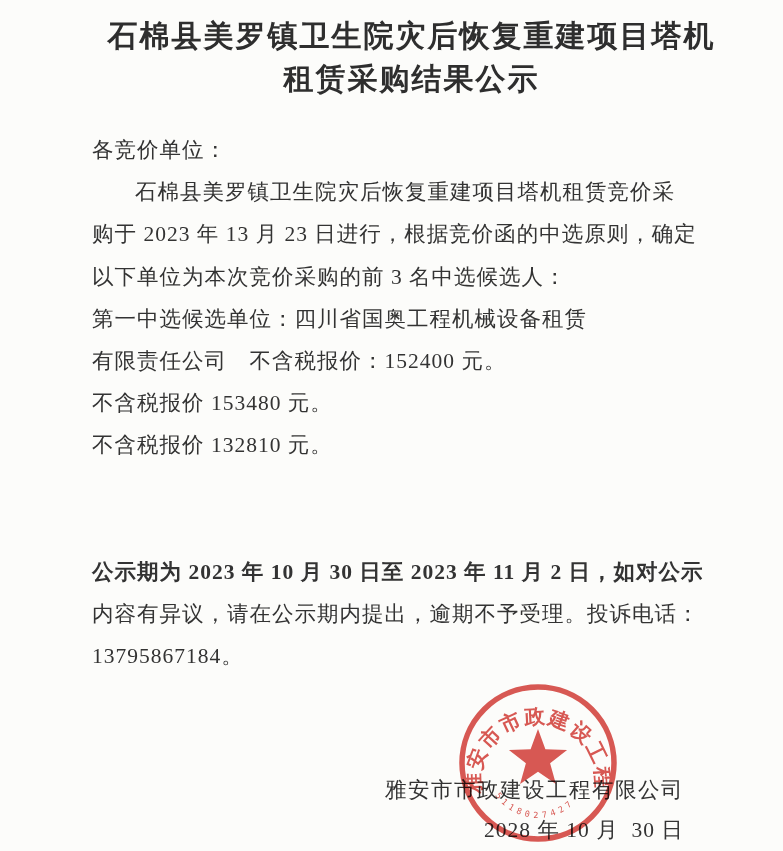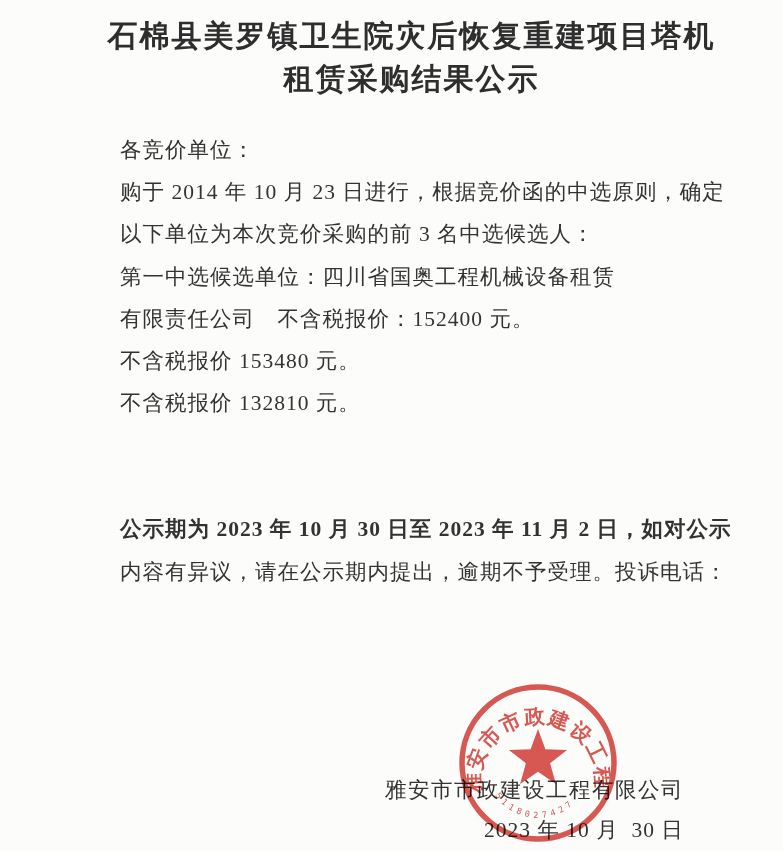--- a/index.html
+++ b/index.html
@@ -18,21 +18,21 @@
     font-family:"Liberation Sans","DejaVu Sans",sans-serif;
     font-weight:bold;
     font-size:30px;
     line-height:43px;
     letter-spacing:2px;
     color:#2e2e2e;
     margin-left:20px;
   }
   .bodytext{
     position:absolute;
-    left:120px;top:129px;width:600px;
+    left:92px;top:129px;width:600px;
     font-size:21.5px;
     line-height:42.2px;
     letter-spacing:1px;
     color:#333;
   }
   .line{white-space:pre;}
   .indent{padding-left:43px;}
   .gap2{margin-top:84px;font-weight:bold;}
   .signature{
     position:absolute;
@@ -64,32 +64,34 @@
 
 <div class="page">
 
   <div class="title">
     <div class="line">石棉县美罗镇卫生院灾后恢复重建项目塔机</div>
     <div class="line">租赁采购结果公示</div>
   </div>
 
   <div class="bodytext">
     <div class="line">各竞价单位：</div>
-    <div class="line">购于 2014 年 10 月 23 日进行，根据竞价函的中选原则，确定</div>
+    <div class="line indent">石棉县美罗镇卫生院灾后恢复重建项目塔机租赁竞价采</div>
+    <div class="line">购于 2023 年 13 月 23 日进行，根据竞价函的中选原则，确定</div>
     <div class="line">以下单位为本次竞价采购的前 3 名中选候选人：</div>
     <div class="line">第一中选候选单位：四川省国奥工程机械设备租赁</div>
     <div class="line">有限责任公司　不含税报价：152400 元。</div>
     <div class="line">不含税报价 153480 元。</div>
     <div class="line">不含税报价 132810 元。</div>
     <div class="line gap2">公示期为 2023 年 10 月 30 日至 2023 年 11 月 2 日，如对公示</div>
     <div class="line">内容有异议，请在公示期内提出，逾期不予受理。投诉电话：</div>
+    <div class="line">13795867184。</div>
   </div>
 
   <div class="signature">雅安市市政建设工程有限公司</div>
-  <div class="sigdate">2023 年 10 月  30 日</div>
+  <div class="sigdate">2028 年 10 月  30 日</div>
 
   <svg class="stamp" viewBox="0 0 166 172" xmlns="http://www.w3.org/2000/svg" aria-hidden="true">
     <defs>
       <path id="sealTopArc" d="M 26.5,115.5 A 58,58 0 1 1 139.5,115.5" fill="none"></path>
       <path id="sealBottomArc" d="M 38,113 A 52,52 0 0 0 128,113" fill="none"></path>
     </defs>
 
     <circle cx="83" cy="84" r="76" fill="none" stroke="#d5423c" stroke-width="5.5"></circle>
 
     <polygon fill="#d5423c" points="83,50 90.4,70.2 112.1,71.0 95.1,84.2 100.9,105.0 83,92.8 65.1,105.0 70.9,84.2 53.9,71.0 75.6,70.2"></polygon>

